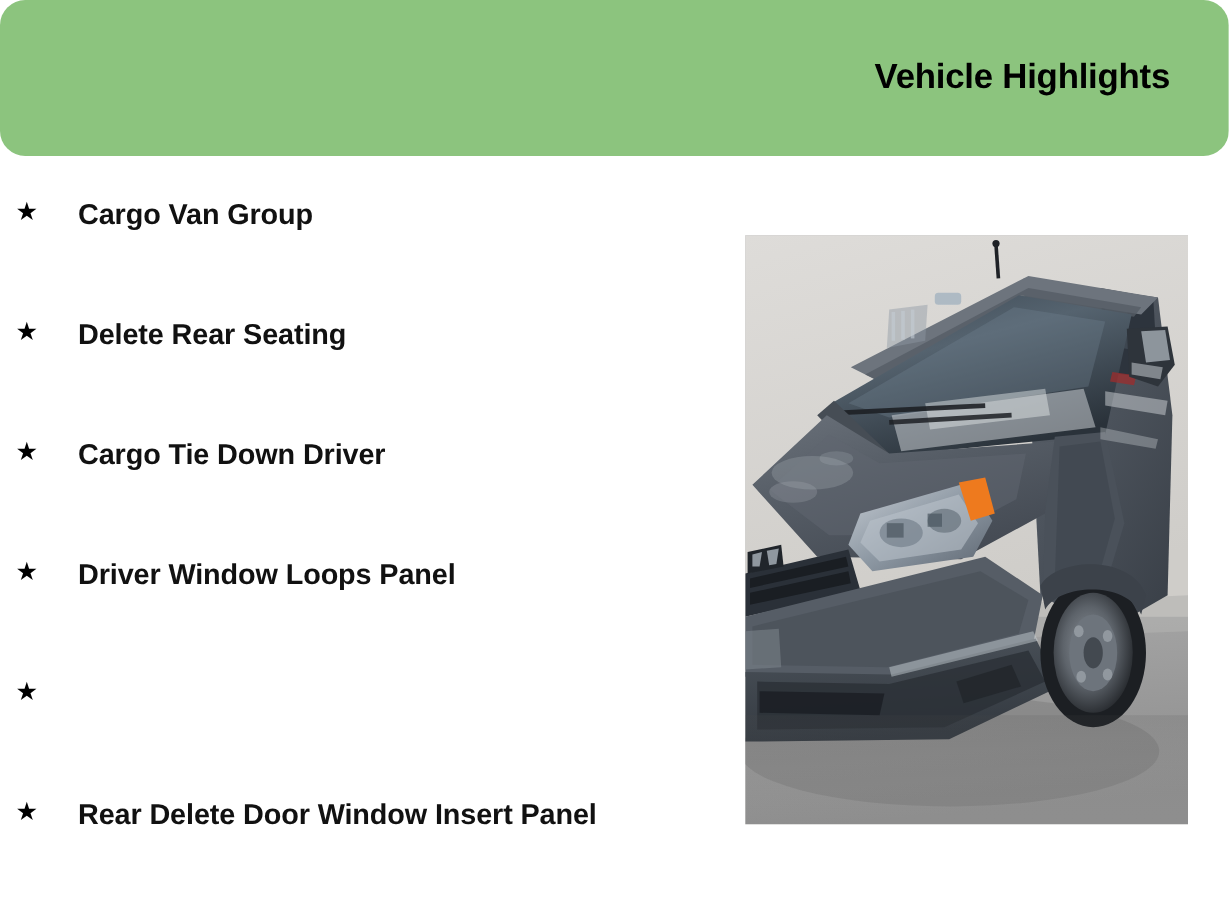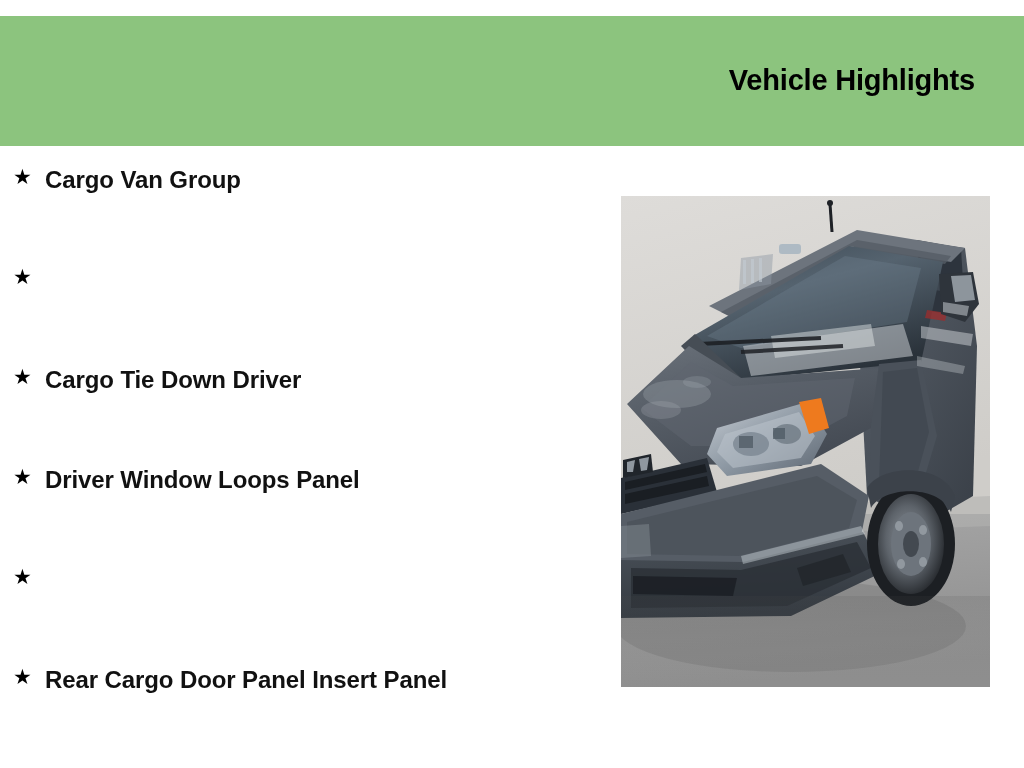--- a/index.html
+++ b/index.html
@@ -12,25 +12,26 @@
     background: #ffffff;
     font-family: "Liberation Sans", sans-serif;
     overflow: hidden;
     position: relative;
   }
 
   
   .header-band {
     position: absolute;
     left: 0;
-    top: 16px;
+    top: 0;
     width: 1024px;
     height: 130px;
     background: #8cc47e;
     box-sizing: border-box;
+    border-radius: 21px;
   }
   .header-title {
     position: absolute;
     right: 49px;
     top: 48px;
     font-size: 29px;
     font-weight: bold;
     color: #000000;
     letter-spacing: -0.2px;
     white-space: nowrap;
@@ -62,20 +63,21 @@
   }
   .highlight-item .item-label {
     display: block;
     padding-top: 33px;
     font-size: 24px;
     font-weight: bold;
     line-height: 34px;
     color: #111111;
     max-width: 460px;
     letter-spacing: -0.1px;
+    margin-left: 20px;
   }
 
   
   .vehicle-photo {
     position: absolute;
     left: 621px;
     top: 196px;
     width: 369px;
     height: 491px;
     overflow: hidden;
@@ -96,39 +98,40 @@
 
 <ul class="highlights-list">
 
   <li class="highlight-item">
     <span class="star-bullet">★</span>
     <span class="item-label">Cargo Van Group</span>
   </li>
 
   <li class="highlight-item">
     <span class="star-bullet">★</span>
+    <span class="item-label">Delete Rear Seating</span>
   </li>
 
   <li class="highlight-item">
     <span class="star-bullet">★</span>
     <span class="item-label">Cargo Tie Down Driver</span>
   </li>
 
   <li class="highlight-item">
     <span class="star-bullet">★</span>
     <span class="item-label">Driver Window Loops Panel</span>
   </li>
 
   <li class="highlight-item">
     <span class="star-bullet">★</span>
   </li>
 
   <li class="highlight-item">
     <span class="star-bullet">★</span>
-    <span class="item-label">Rear Cargo Door Panel Insert Panel</span>
+    <span class="item-label">Rear Delete Door Window Insert Panel</span>
   </li>
 
 </ul>
 
 <div class="vehicle-photo">
   <svg viewBox="0 0 369 491" xmlns="http://www.w3.org/2000/svg">
     <defs>
       <linearGradient id="wallG" x1="0" y1="0" x2="0.3" y2="1">
         <stop offset="0" stop-color="#dedcd9"></stop>
         <stop offset="1" stop-color="#cfcdc9"></stop>

